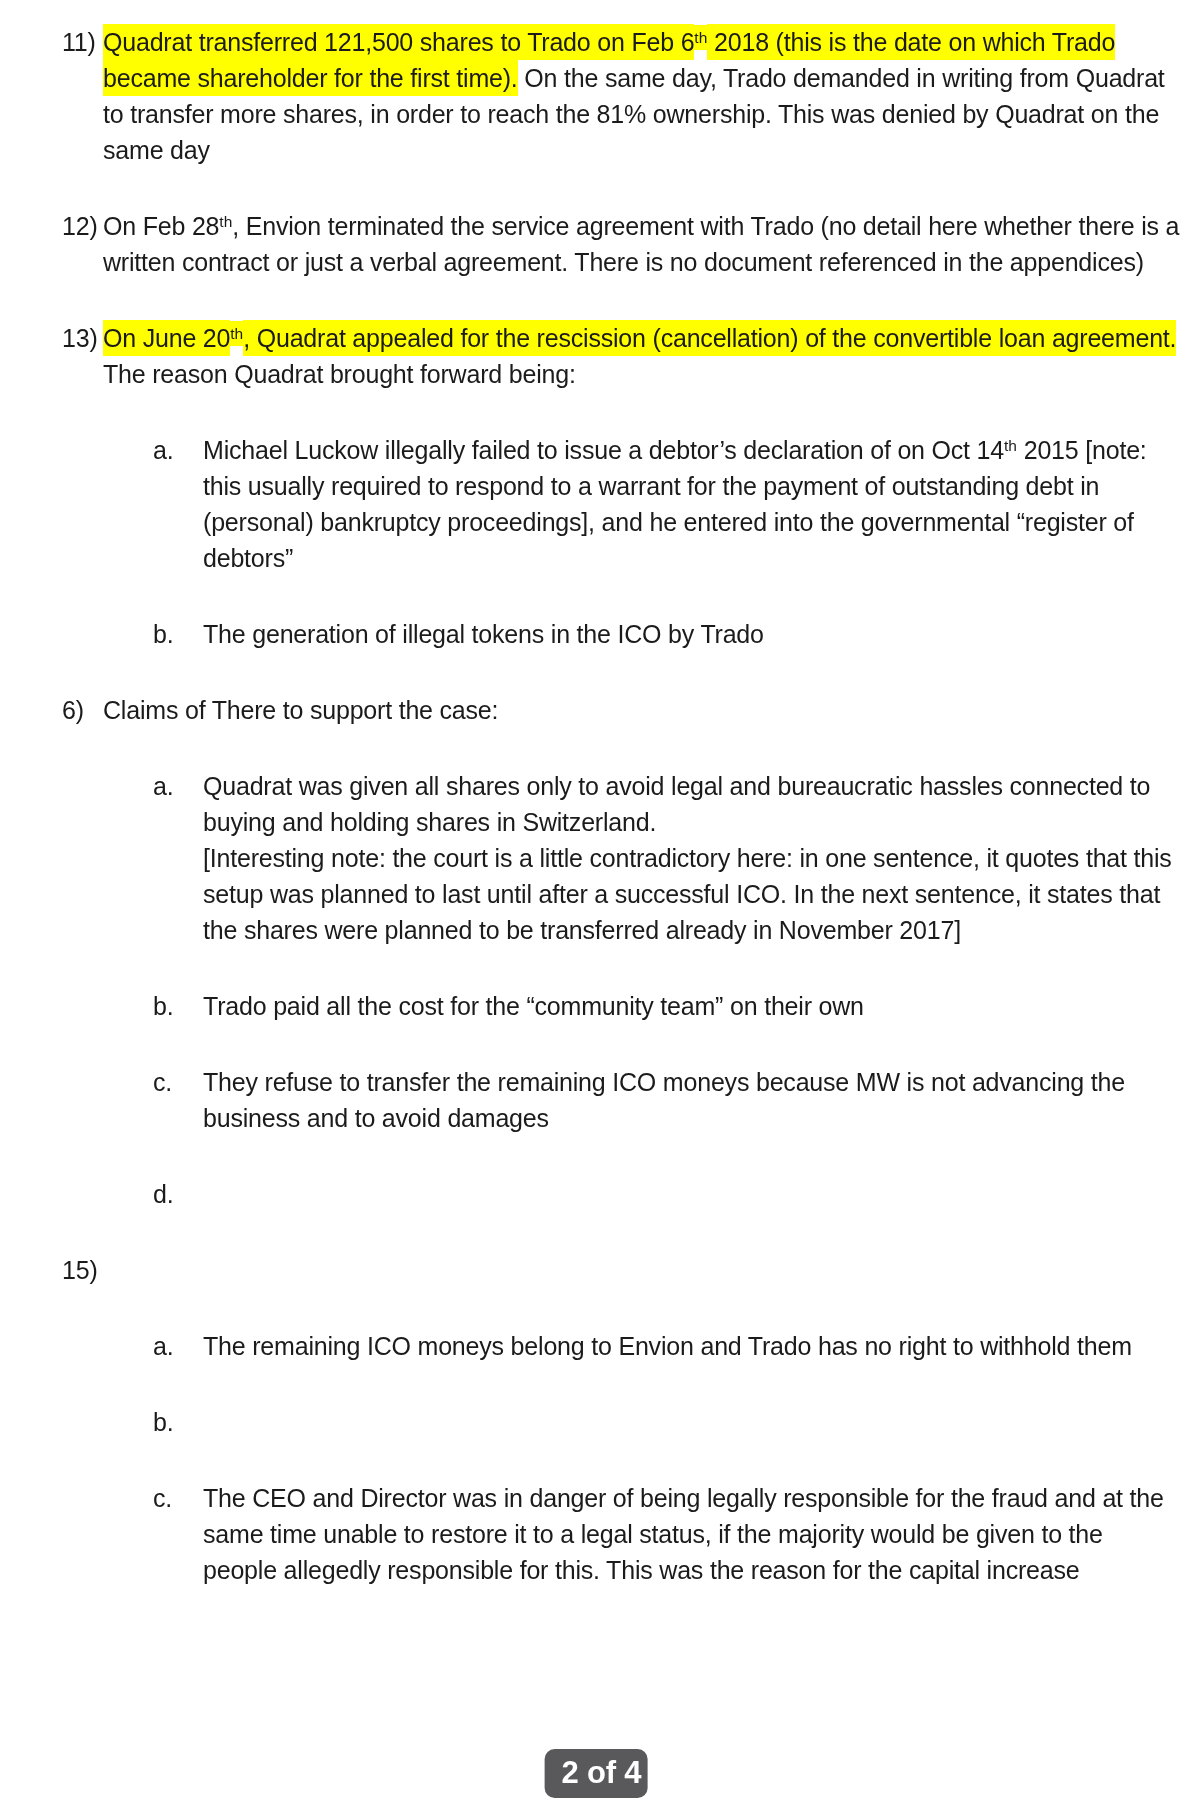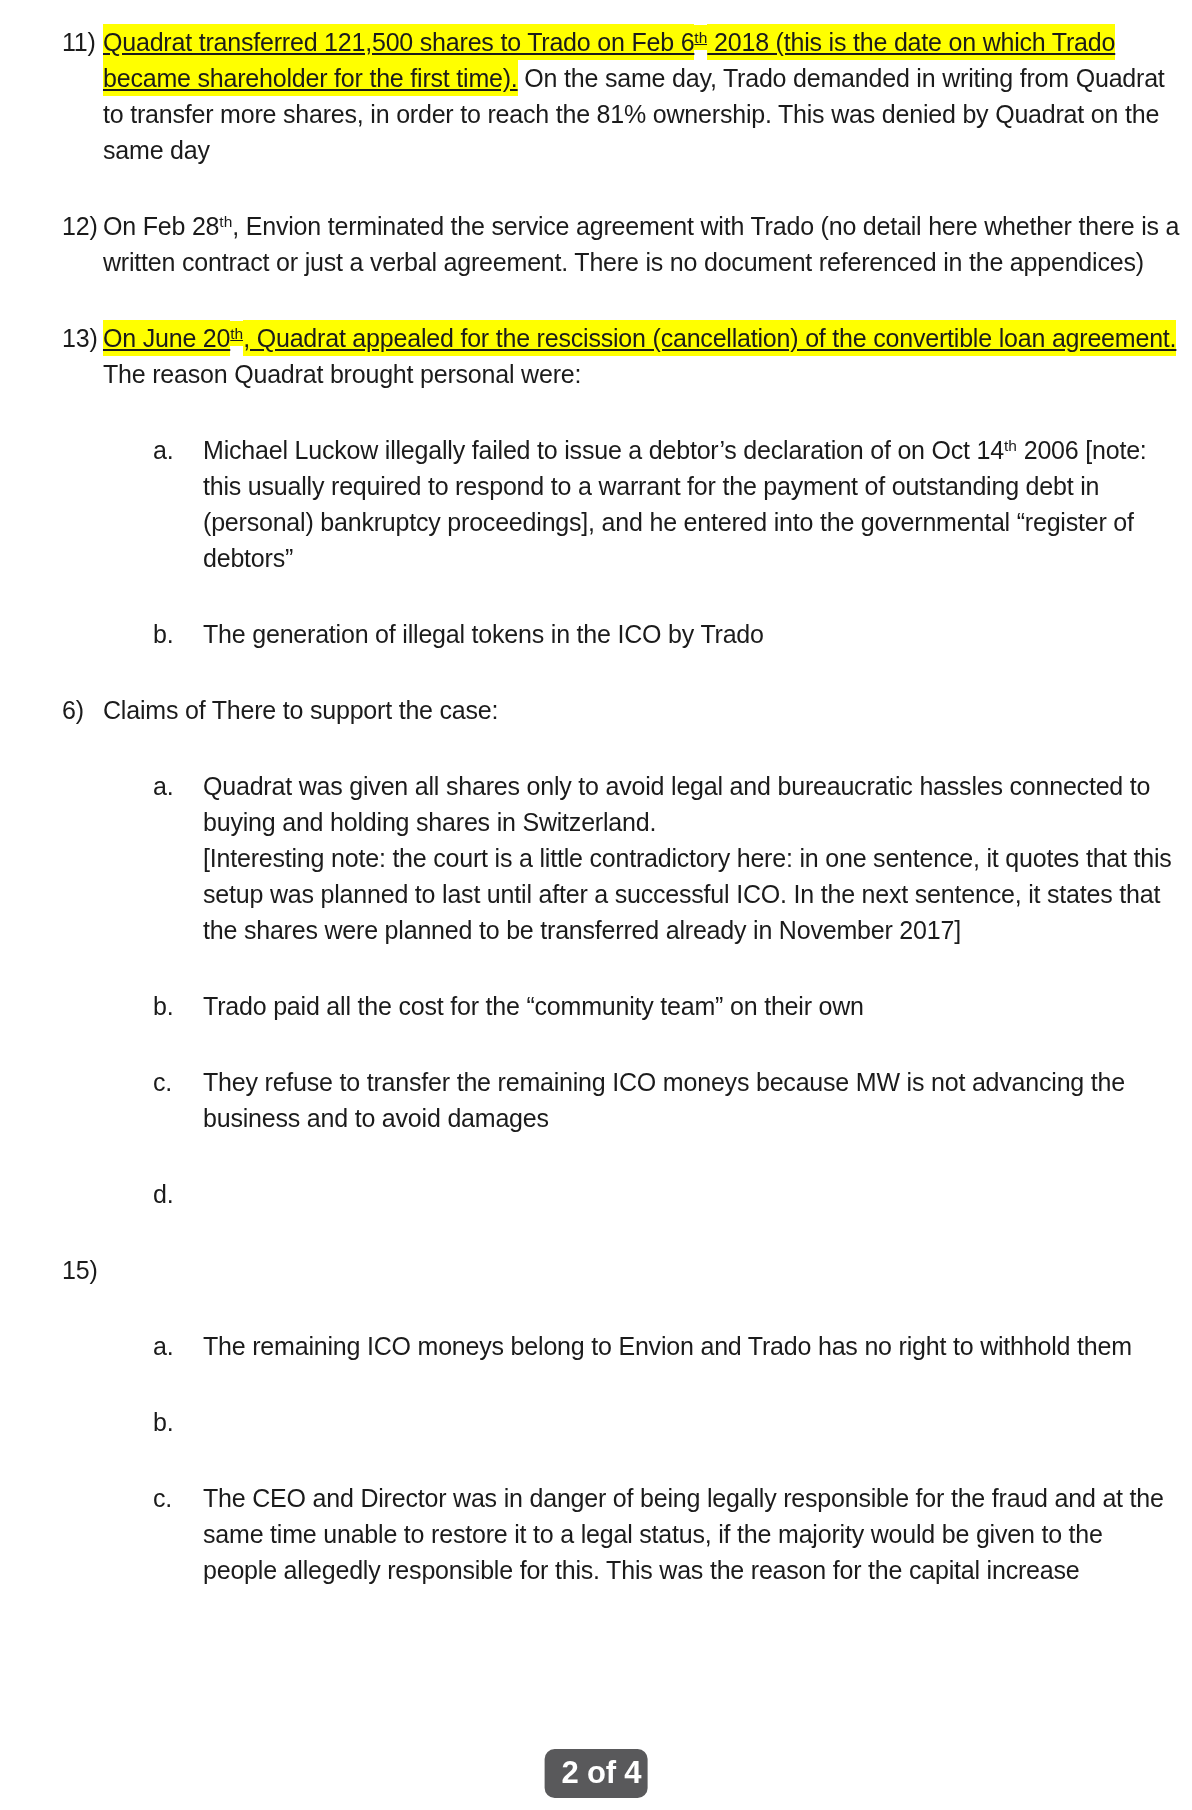--- a/index.html
+++ b/index.html
@@ -32,21 +32,20 @@
   .item.numbered > .body { max-width: 1080px; }
   .item.lettered { padding-left: 153px; }
   .item.lettered > .marker { width: 50px; flex: none; }
   .item.lettered > .body { max-width: 976px; }
   .body { flex: 0 1 auto; }
   .hl {
     background: #ffff00;
     padding: 4px 0;
     -webkit-box-decoration-break: clone;
     box-decoration-break: clone;
-    text-decoration: underline;
   }
   .sup {
     font-size: 0.62em;
     vertical-align: 0.52em;
     line-height: 0;
     letter-spacing: 0;
   }
   .badge {
     position: absolute;
     top: 1749px;
@@ -70,25 +69,25 @@
       <div class="item numbered">
         <span class="marker">11)</span>
         <div class="body"><span class="hl ">Quadrat transferred 121,500 shares to Trado on Feb 6</span><span class="hl sup">th</span><span class="hl "> 2018 (this is the date on which Trado became shareholder for the first time).</span><span class=""> On the same day, Trado demanded in writing from Quadrat to transfer more shares, in order to reach the 81% ownership. This was denied by Quadrat on the same day</span></div>
       </div>
       <div class="item numbered">
         <span class="marker">12)</span>
         <div class="body"><span class="">On Feb 28</span><span class="sup">th</span><span class="">, Envion terminated the service agreement with Trado (no detail here whether there is a written contract or just a verbal agreement. There is no document referenced in the appendices)</span></div>
       </div>
       <div class="item numbered">
         <span class="marker">13)</span>
-        <div class="body"><span class="hl ">On June 20</span><span class="hl sup">th</span><span class="hl ">, Quadrat appealed for the rescission (cancellation) of the convertible loan agreement.</span><span class=""> The reason Quadrat brought personal were:</span></div>
+        <div class="body"><span class="hl ">On June 20</span><span class="hl sup">th</span><span class="hl ">, Quadrat appealed for the rescission (cancellation) of the convertible loan agreement.</span><span class=""> The reason Quadrat brought forward being:</span></div>
       </div>
       <div class="item lettered">
         <span class="marker">a.</span>
-        <div class="body"><span class="">Michael Luckow illegally failed to issue a debtor’s declaration of on Oct 14</span><span class="sup">th</span><span class=""> 2006 [note: this usually required to respond to a warrant for the payment of outstanding debt in (personal) bankruptcy proceedings], and he entered into the governmental “register of debtors”</span></div>
+        <div class="body"><span class="">Michael Luckow illegally failed to issue a debtor’s declaration of on Oct 14</span><span class="sup">th</span><span class=""> 2015 [note: this usually required to respond to a warrant for the payment of outstanding debt in (personal) bankruptcy proceedings], and he entered into the governmental “register of debtors”</span></div>
       </div>
       <div class="item lettered">
         <span class="marker">b.</span>
         <div class="body"><span class="">The generation of illegal tokens in the ICO by Trado</span></div>
       </div>
       <div class="item numbered">
         <span class="marker">6)</span>
         <div class="body"><span class="">Claims of There to support the case:</span></div>
       </div>
       <div class="item lettered">

